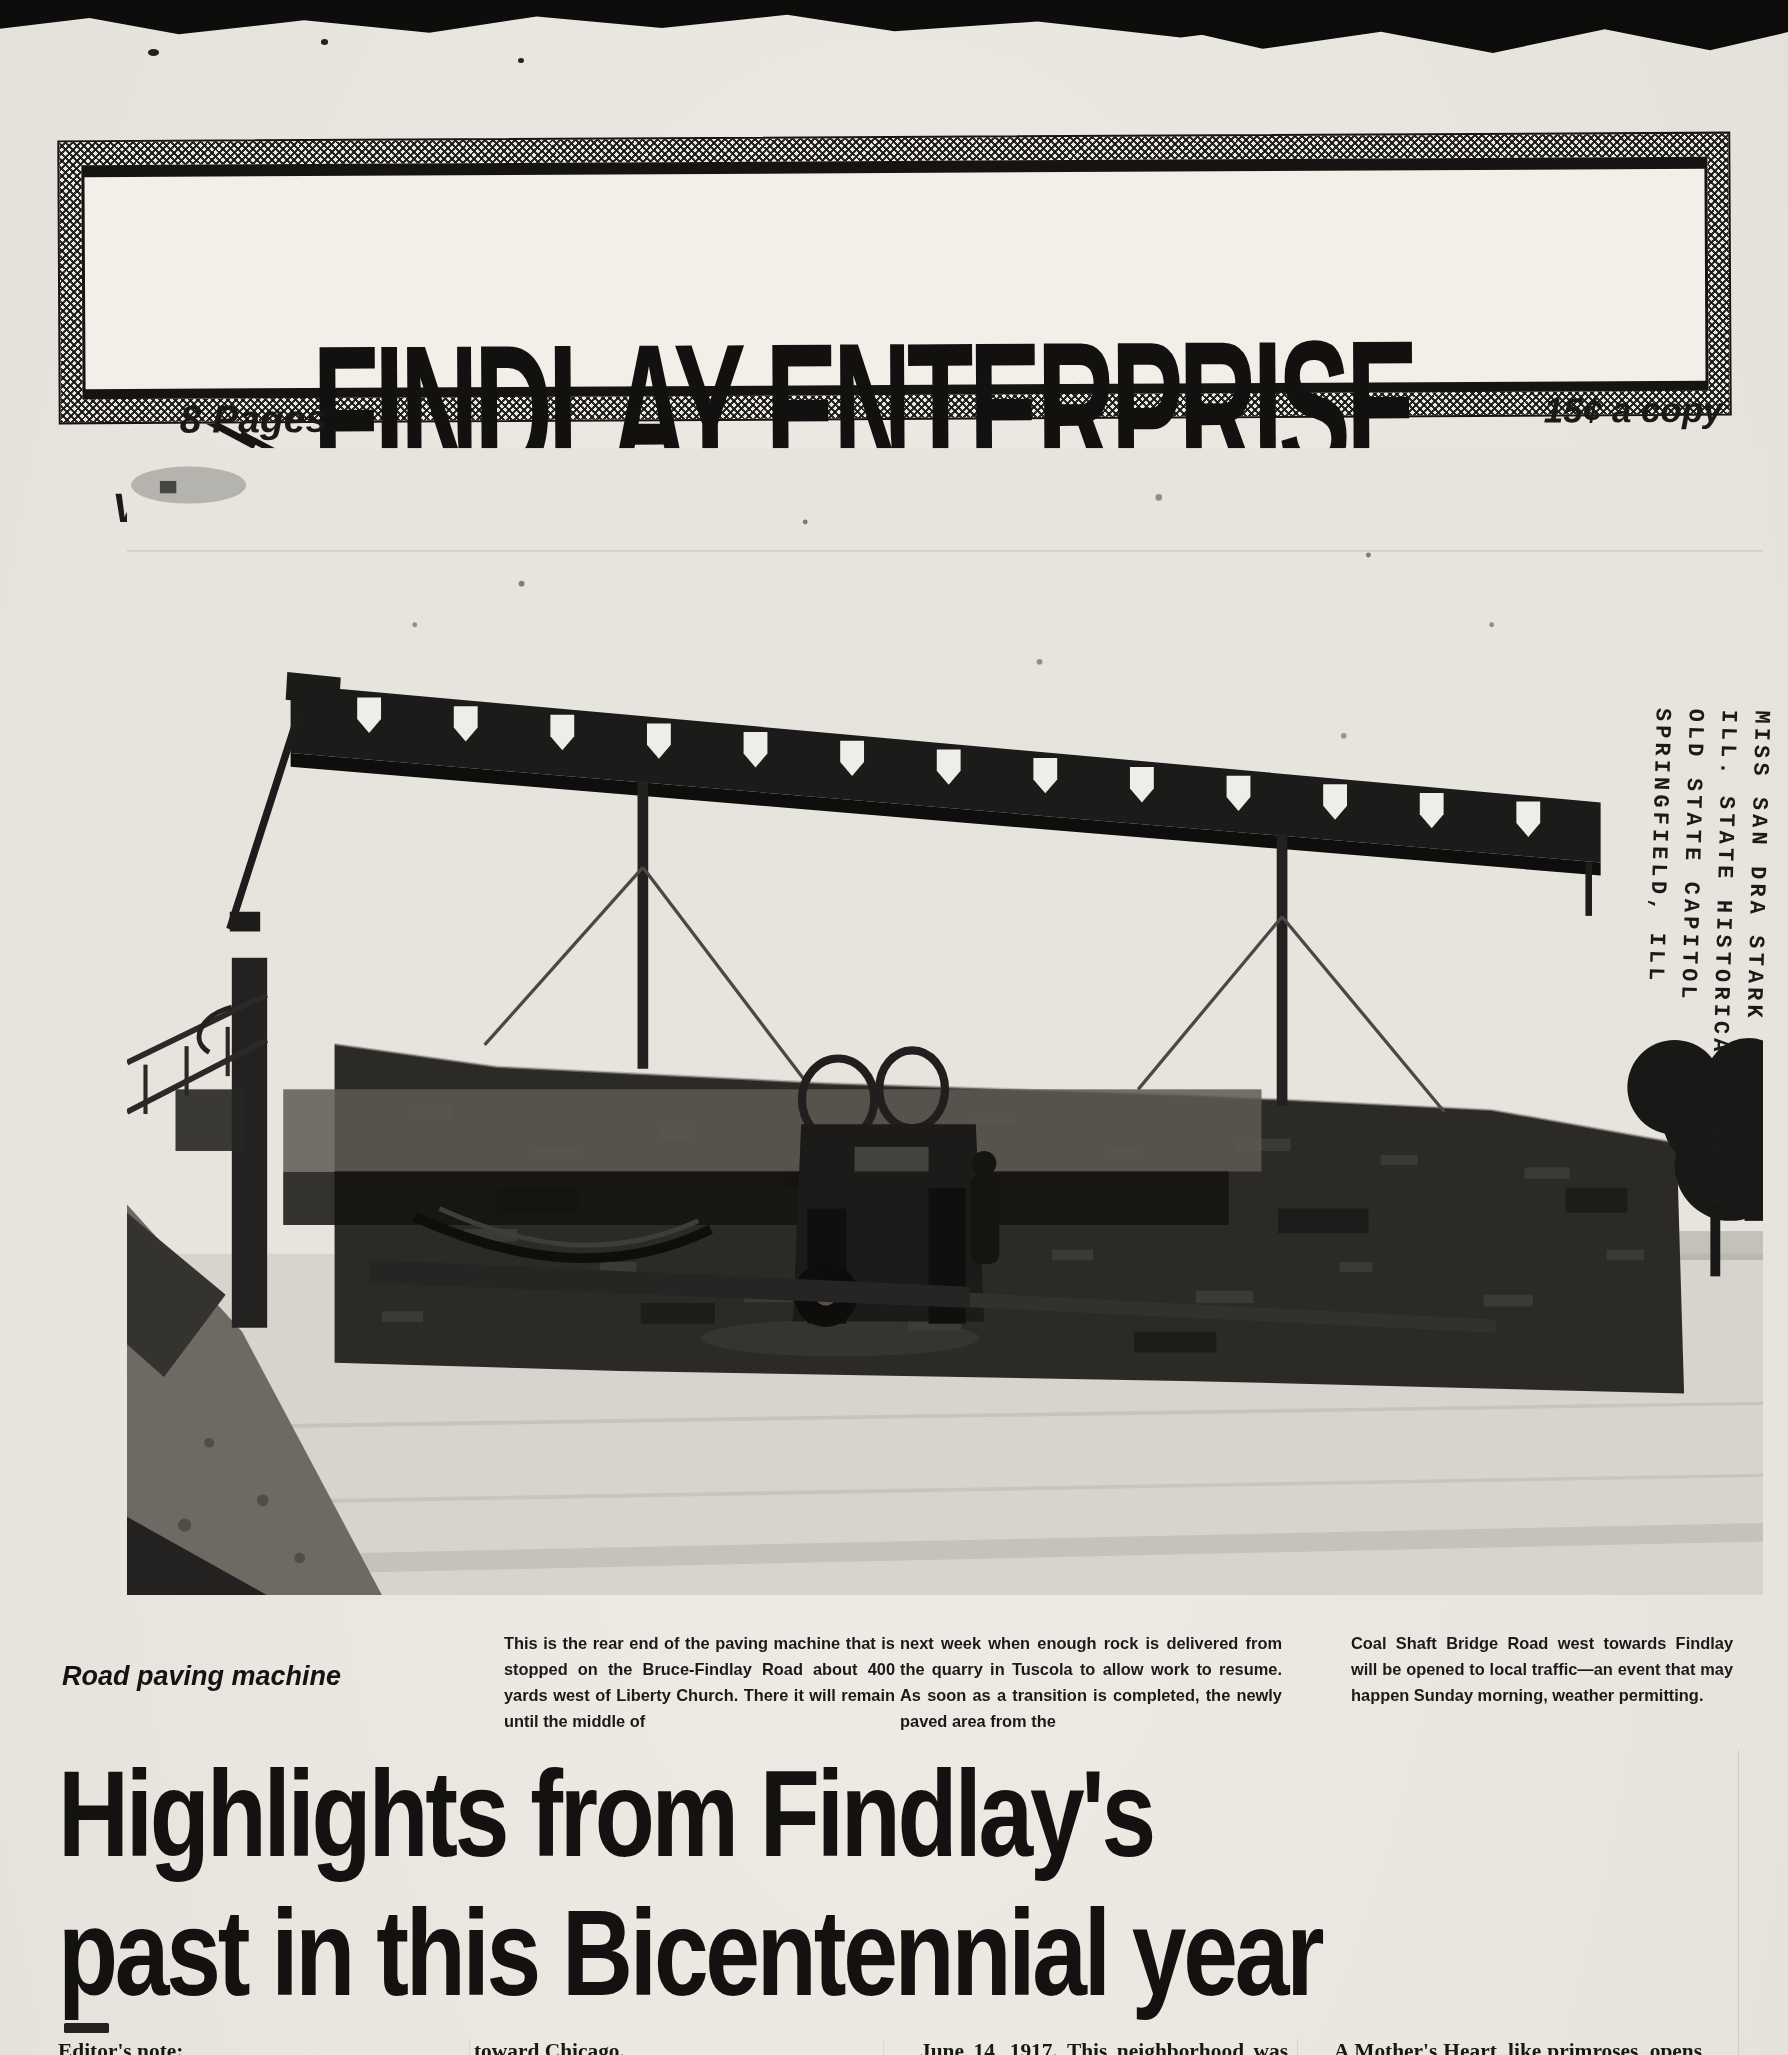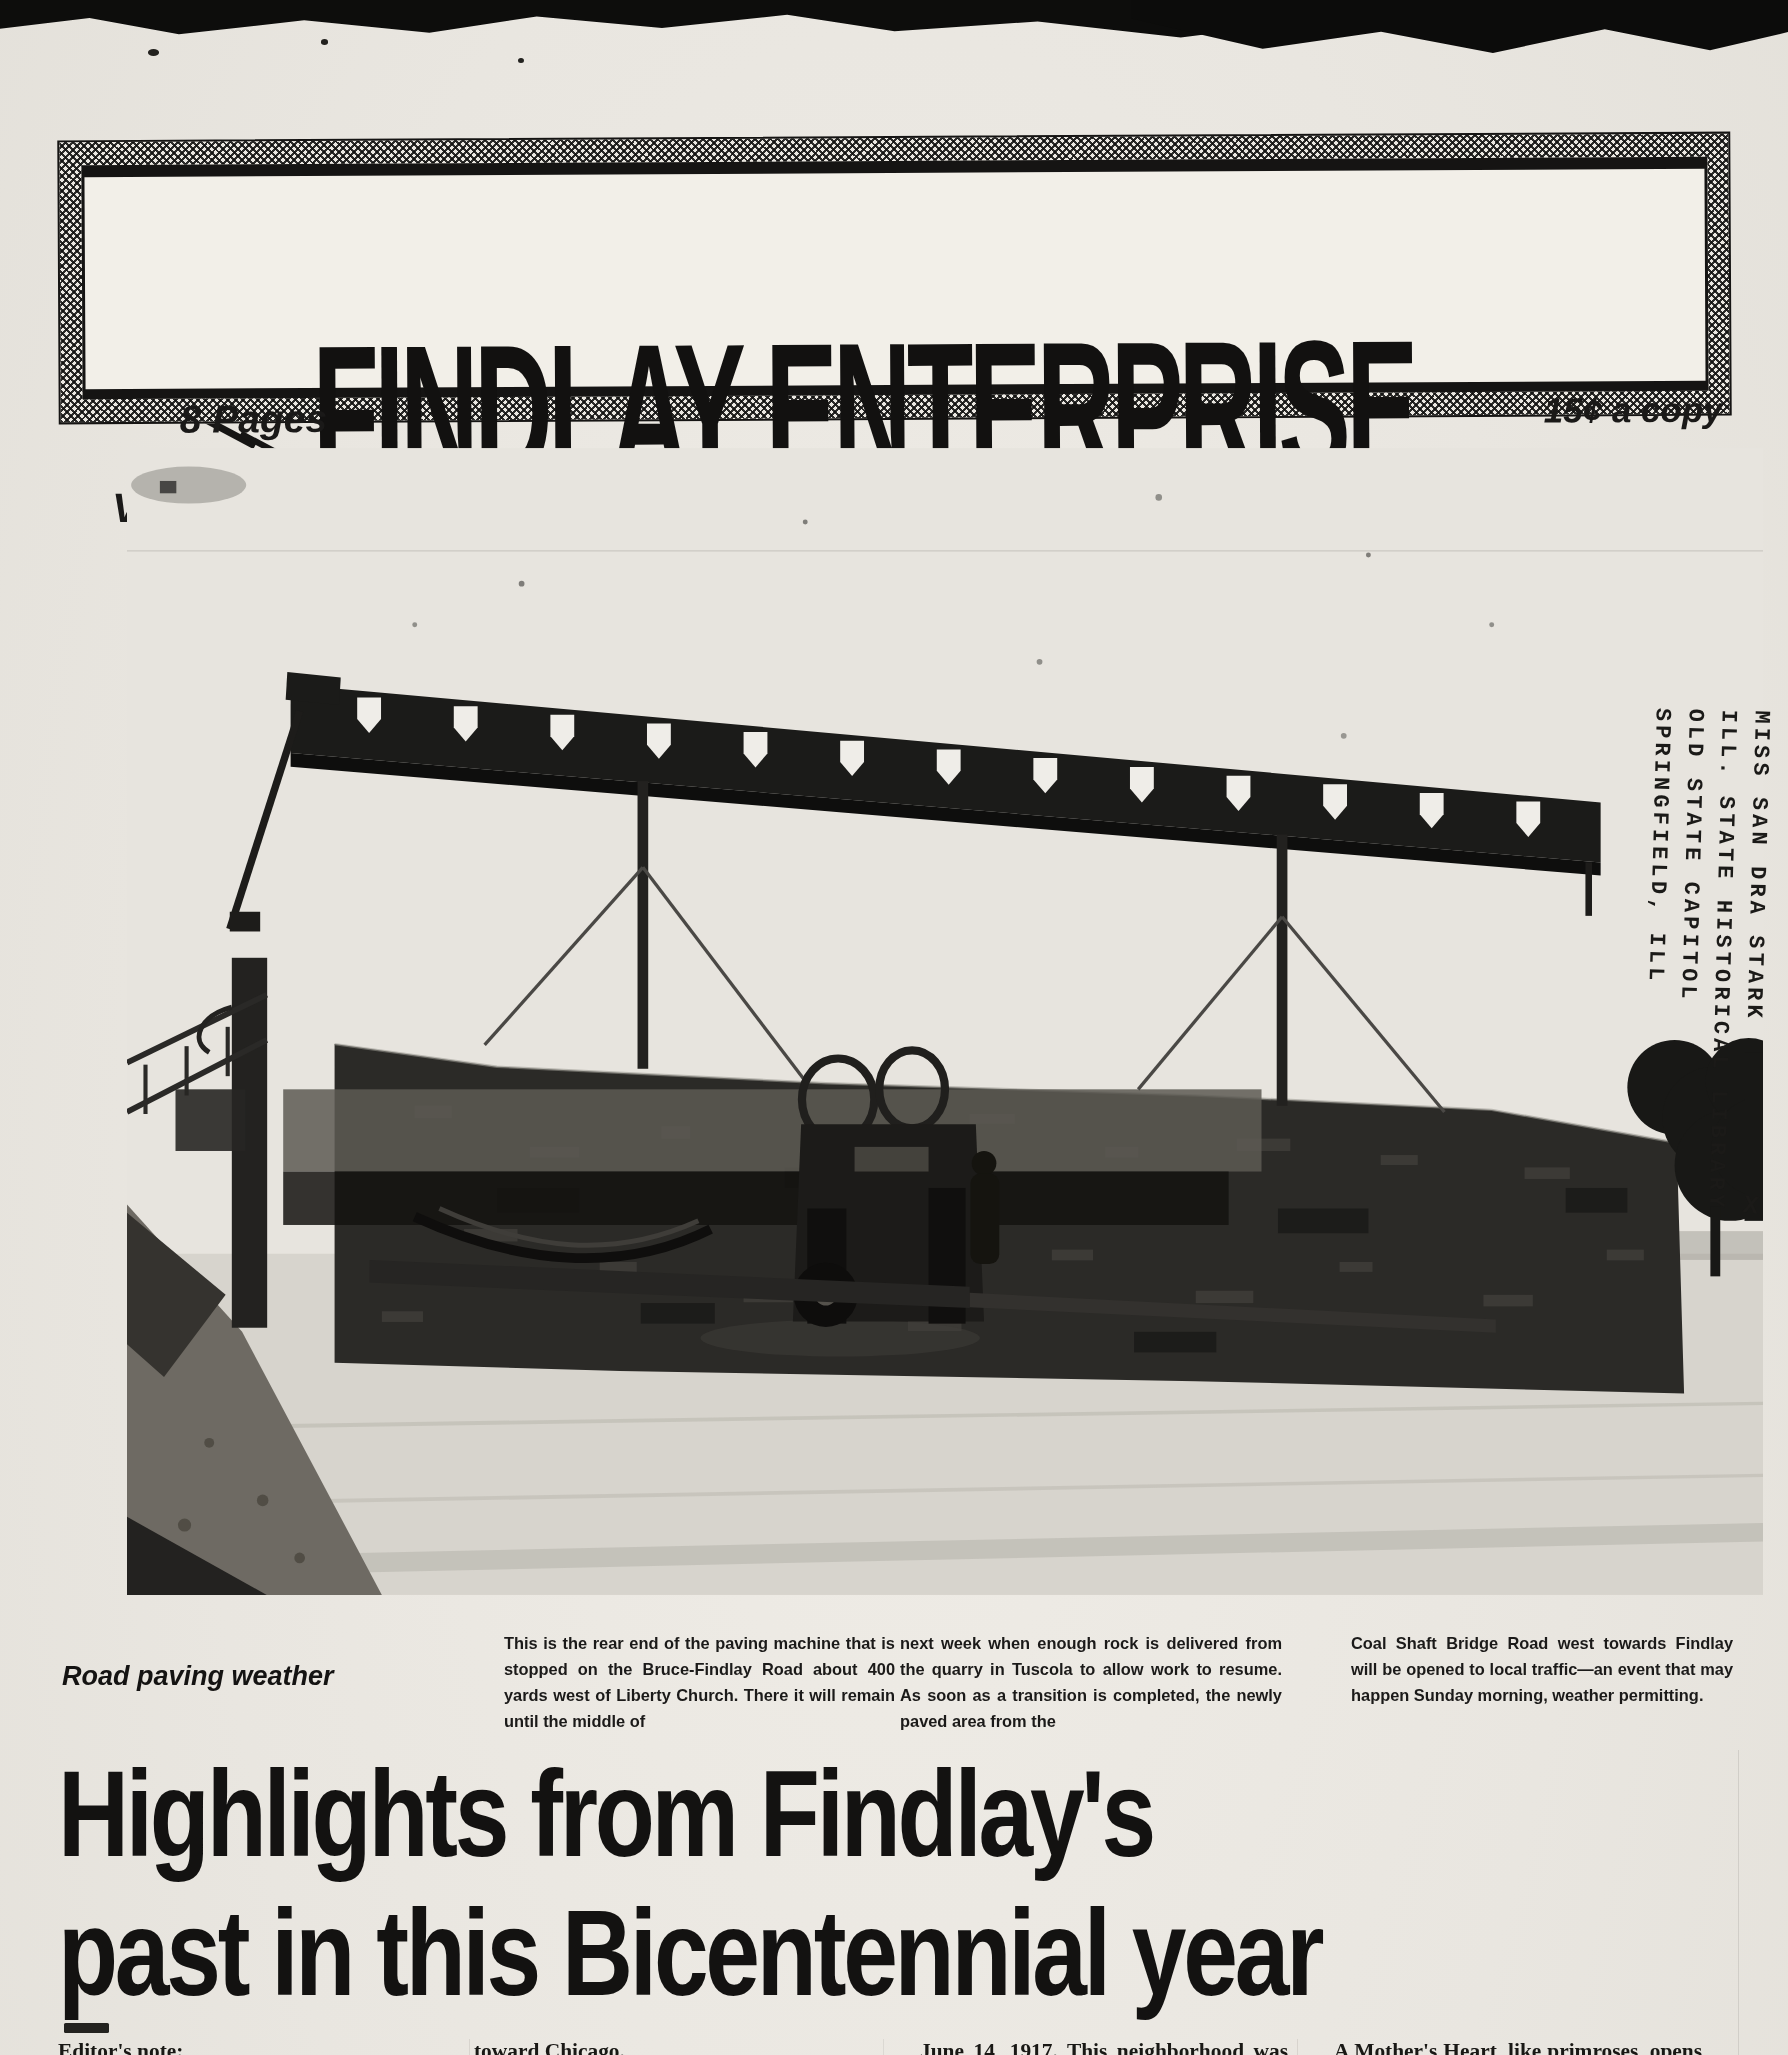--- a/index.html
+++ b/index.html
@@ -214,21 +214,21 @@
 
   <div class="abs address">
 
   <div class="addr-line">MISS SAN DRA STARK</div>
       <div class="addr-line">ILL. STATE HISTORICAL LIBRARY</div>
       <div class="addr-line">OLD STATE CAPITOL</div>
       <div class="addr-line">SPRINGFIELD, ILL</div>
     </div>
   <div class="abs addr-x">X</div>
 
-  <div class="abs photo-label">Road paving weather</div>
+  <div class="abs photo-label">Road paving machine</div>
   <div class="abs cap" style="left:476px;width:391px;margin-left:28px;">This is the rear end of the paving machine that is stopped on the Bruce-Findlay Road about 400 yards west of Liberty Church. There it will remain until the middle of</div>
   <div class="abs cap" style="left:900px;width:382px;">next week when enough rock is delivered from the quarry in Tuscola to allow work to resume. As soon as a transition is completed, the newly paved area from the</div>
   <div class="abs cap" style="left:1351px;width:382px;">Coal Shaft Bridge Road west towards Findlay will be opened to local traffic—an event that may happen Sunday morning, weather permitting.</div>
 
   <div class="abs headline" style="top:1752px;">Highlights from Findlay's</div>
   <div class="abs headline" style="top:1891px;">past in this Bicentennial year</div>
 
   <div class="abs speck" style="left:64px;top:2023px;width:45px;height:10px;border-radius:1.6px;"></div>
 
   <div class="abs col" style="left:58px;">

